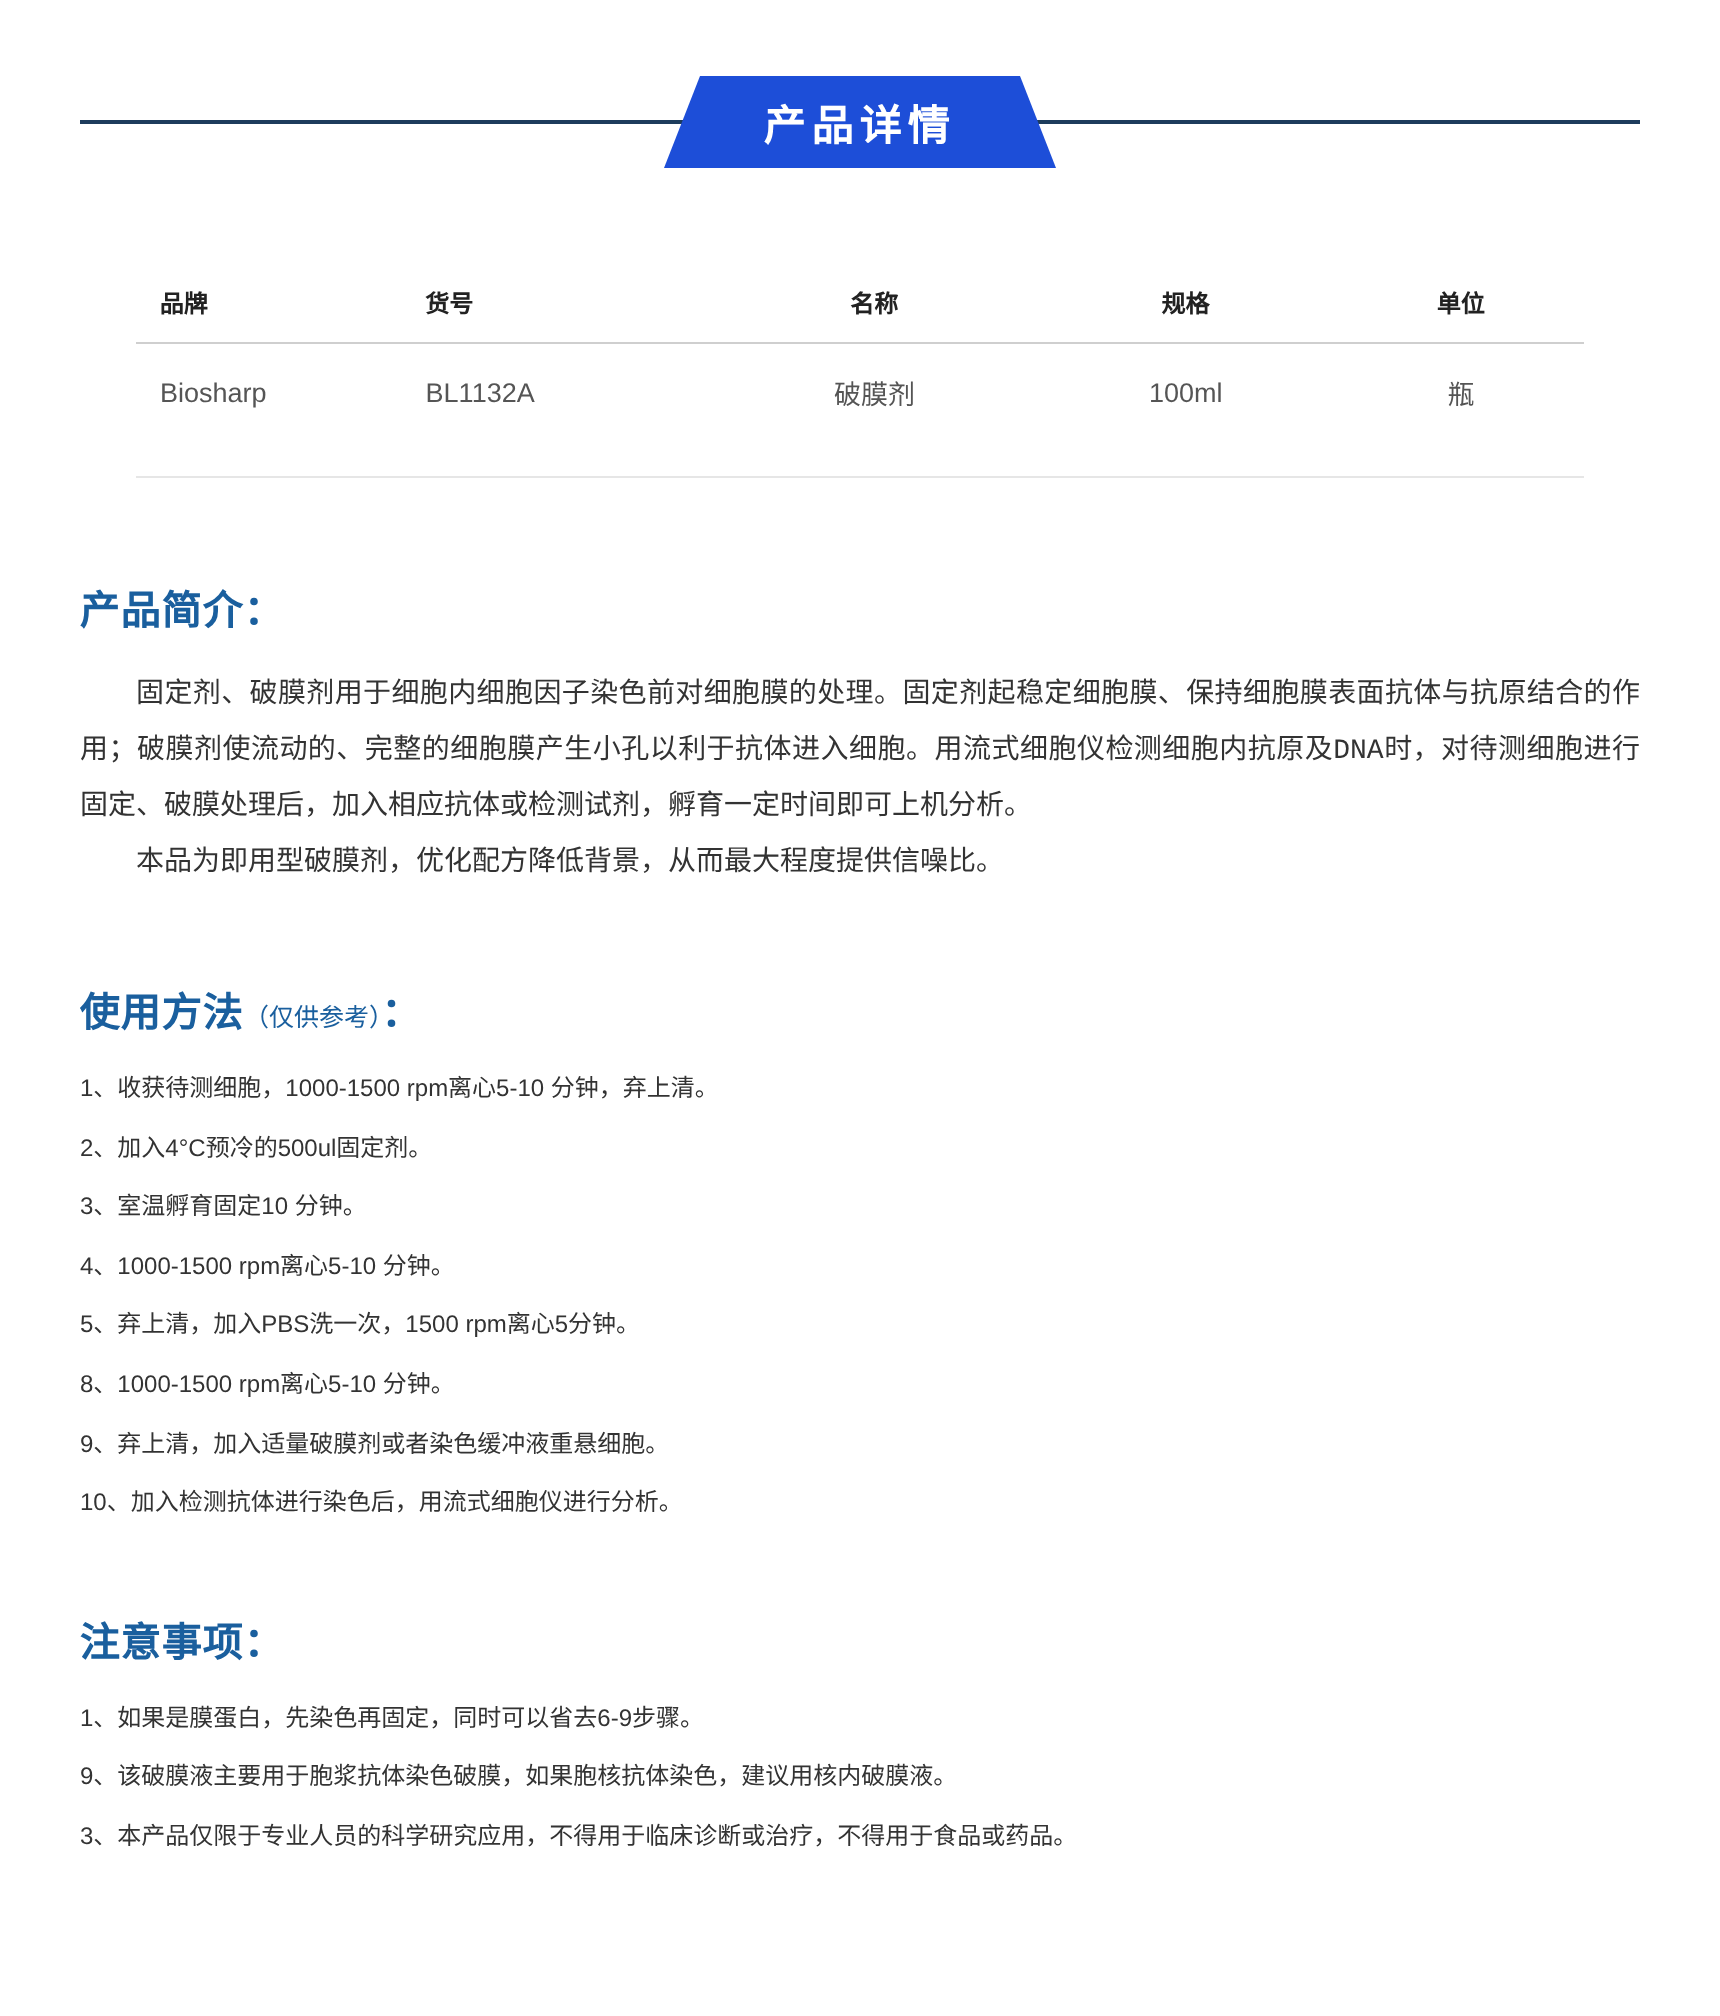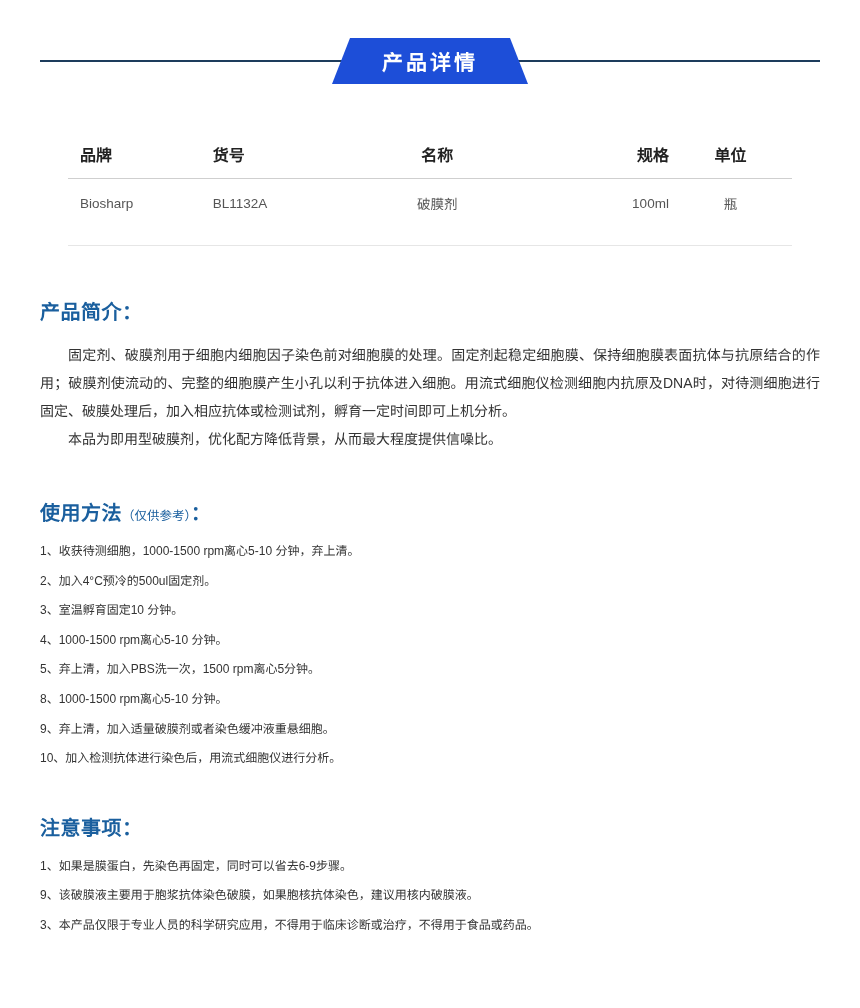--- a/index.html
+++ b/index.html
@@ -54,31 +54,31 @@
   table.spec {
     width: 100%;
     border-collapse: collapse;
     font-size: 13.5px;
   }
   table.spec thead th {
     font-weight: bold;
     color: #222222;
     padding: 10px 0 12px 0;
     border-bottom: 1px solid #cfcfcf;
-    font-size: 16px;
+    font-size: 12px;
   }
   table.spec tbody td {
     color: #555555;
     padding: 14px 0 32px 0;
     border-bottom: 1px solid #e6e6e6;
   }
   table.spec th:nth-child(1), table.spec td:nth-child(1) { width: 20%; text-align: left; padding-left: 12px;}
   table.spec th:nth-child(2), table.spec td:nth-child(2) { width: 20%; text-align: left; }
   table.spec th:nth-child(3), table.spec td:nth-child(3) { width: 22%; text-align: center; }
-  table.spec th:nth-child(4), table.spec td:nth-child(4) { width: 21%; text-align: right; }
+  table.spec th:nth-child(4), table.spec td:nth-child(4) { width: 21%; text-align: center; }
   table.spec th:nth-child(5), table.spec td:nth-child(5) { width: 17%; text-align: center; }
 
   
   .content {
     margin: 0 40px 0 40px;
     padding-top: 6px;
   }
   .section-title {
     color: #1a5f9e;
     font-size: 20px;
@@ -92,20 +92,21 @@
     color: #1a5f9e;
     letter-spacing: 0;
   }
   p.para {
     font-size: 14px;
     line-height: 2.0;
     color: #333333;
     margin: 0;
     text-indent: 2em;
     text-align: justify;
+    font-family: Liberation Mono, monospace;
   }
   ol.steps {
     list-style: none;
     margin: 0;
     padding: 0;
   }
   ol.steps li {
     font-size: 12px;
     line-height: 1.55;
     color: #333333;

